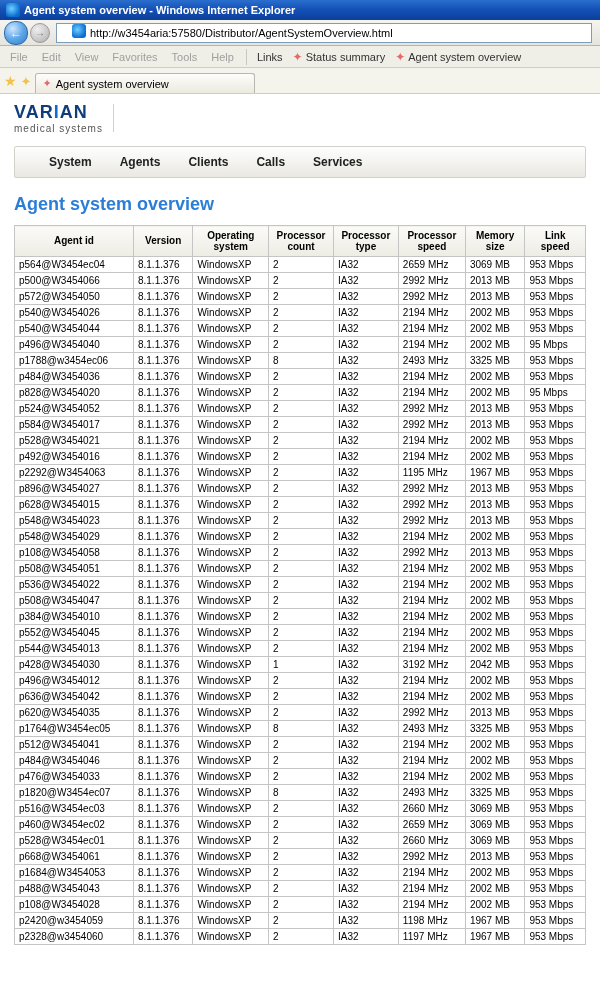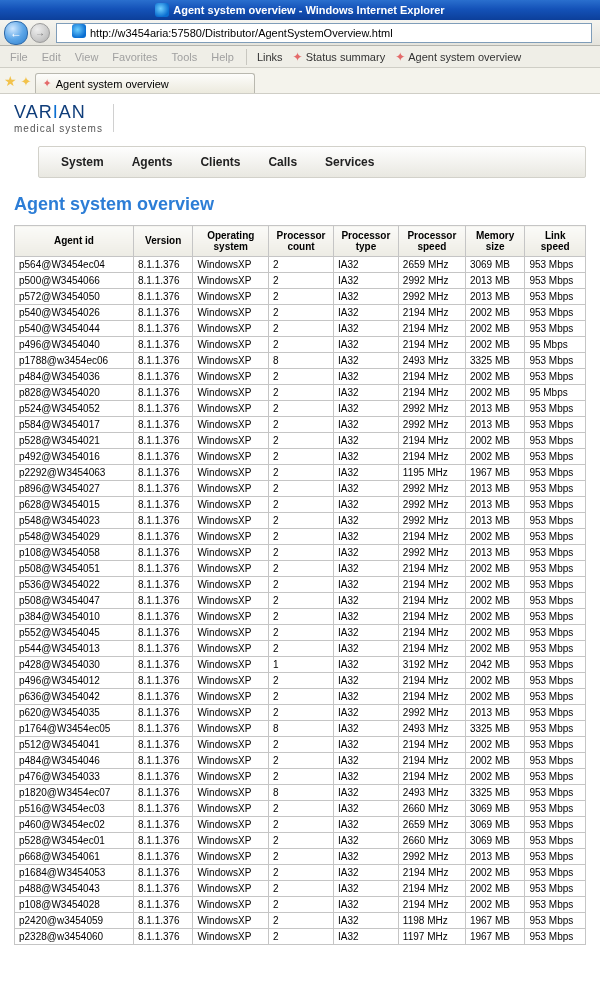--- a/index.html
+++ b/index.html
@@ -16,21 +16,20 @@
   .titlebar {
     background: linear-gradient(to bottom, #2a6fce 0%, #1452b8 45%, #0c3f9a 100%);
     color: #fff;
     height: 20px;
     display: flex;
     align-items: center;
     padding: 0 6px;
     font-size: 11px;
     font-weight: bold;
     box-sizing: border-box;
-    justify-content: center;
   }
   .titlebar .ie-icon {
     width: 14px; height: 14px; margin-right: 4px;
     display: inline-block;
     border-radius: 3px;
     background: radial-gradient(circle at 40% 40%, #6fcfff 0%, #0a6ed1 70%);
     flex: 0 0 auto;
   }
 
   
@@ -163,37 +162,36 @@
     display:flex;
     align-items:center;
     gap:10px;
     border-bottom: 0;
     padding-bottom:4px;
   }
   .logo {
     display:flex; flex-direction:column; align-items:flex-start;
     color:#0f3d7a;
   }
-  .logo-main { font-size:18px; letter-spacing:1px; font-weight:400;}
+  .logo-main { font-size:18px; letter-spacing:1px; font-weight:700;}
   .logo-main .i { color:#0a6ed1;}
   .logo-sub { font-size:10px; letter-spacing:1px; color:#555;}
   .brand-sep { width:1px; background:#d0d0d0; height:28px;}
   .crumb { color:#888; font-size:13px;}
   .crumb .sep{margin:0 4px; color:#ccc;}
   .crumb .active{color:#555; font-weight:bold;}
 
   .main-nav {
     background: linear-gradient(to bottom,#fefefe 0%, #e9e8e1 100%);
     border:1px solid #d2d1ca;
     border-radius:2px;
     margin-top:8px;
-    padding:6px 8px;
+    padding:6px 20px;
     display:flex;
     gap:0;
-    margin-left:24px;
   }
   .main-nav .item {
     font-size:12px;
     font-weight:bold;
     padding:2px 14px;
     color:#222;
     cursor:default;
   }
 
   h2.page-title {

